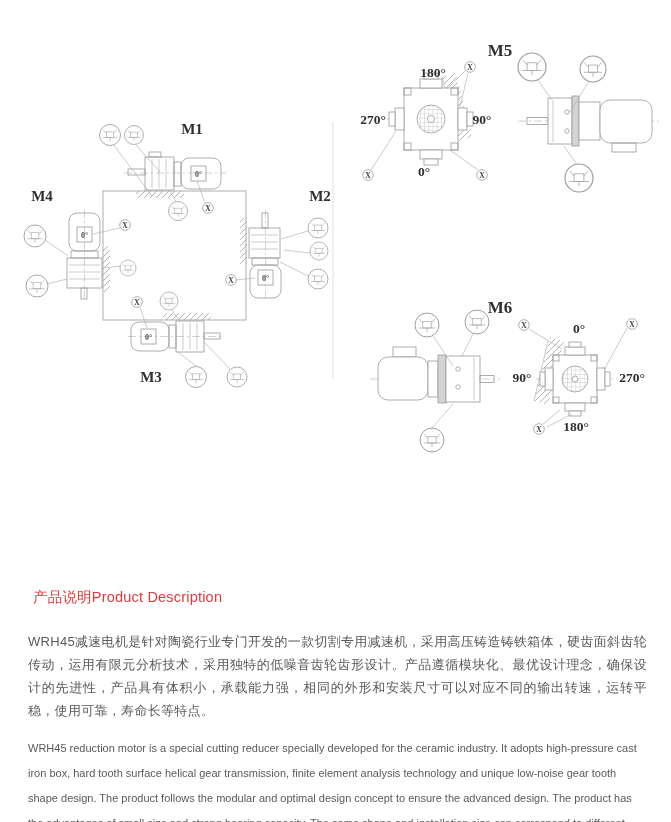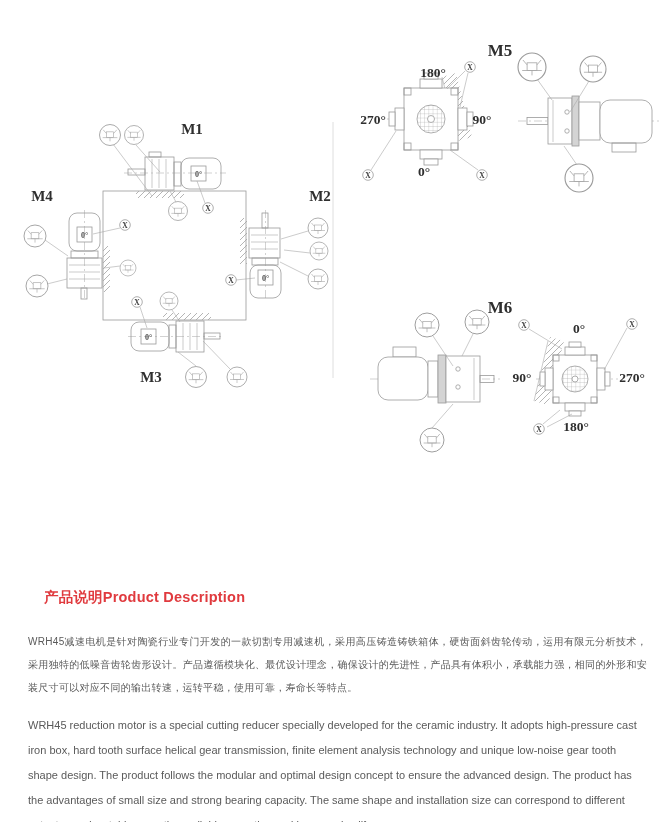--- a/index.html
+++ b/index.html
@@ -15,25 +15,25 @@
   .dash  { stroke:#b4b4b4; stroke-width:0.6; fill:none; stroke-dasharray:8 3 2 3; }
   .fillg { fill:#d4d4d4; stroke:#9a9a9a; stroke-width:0.8; }
   .m-label     { font:bold 15px "Liberation Serif", serif; fill:#2f2f2f; text-anchor:middle; }
   .m-label-lg  { font:bold 17px "Liberation Serif", serif; fill:#2f2f2f; text-anchor:middle; }
   .angle-label { font:bold 13.5px "Liberation Serif", serif; fill:#2f2f2f; text-anchor:middle; }
   .zero-label  { font:bold 8px "Liberation Serif", serif; fill:#4c4c4c; text-anchor:middle; }
   .x-label     { font:bold 7.5px "Liberation Serif", serif; fill:#3c3c3c; text-anchor:middle; }
 
   .content { padding:0 24px 0 28px; }
   .section-heading {
-    margin:26px 0 0 16px; font-size:14.5px; font-weight:700;
+    margin:26px 0 0 5px; font-size:14.5px; font-weight:400;
     color:#e03a3e; letter-spacing:0.2px;
   }
   .para-cn {
-    margin:23px 0 0 0; font-size:10px; line-height:23px;
+    margin:23px 0 0 0; font-size:13px; line-height:23px;
     color:#5a5a5a; text-align:justify; letter-spacing:0.3px;
   }
   .para-en {
     margin:14px 0 0 0; font-size:11px; line-height:25px;
     color:#5a5a5a;
   }
 </style>
 </head>
 <body>
 

